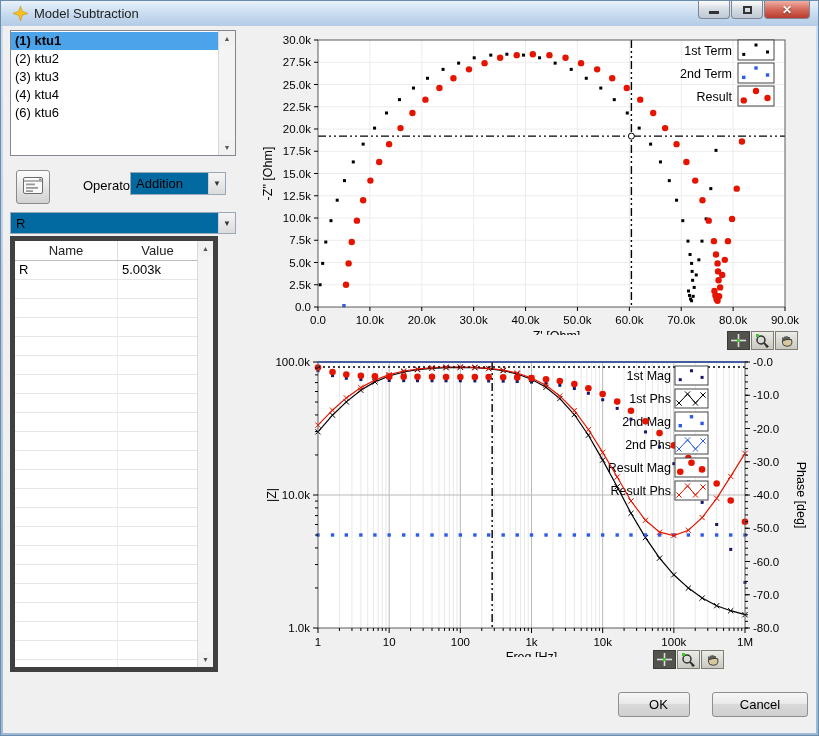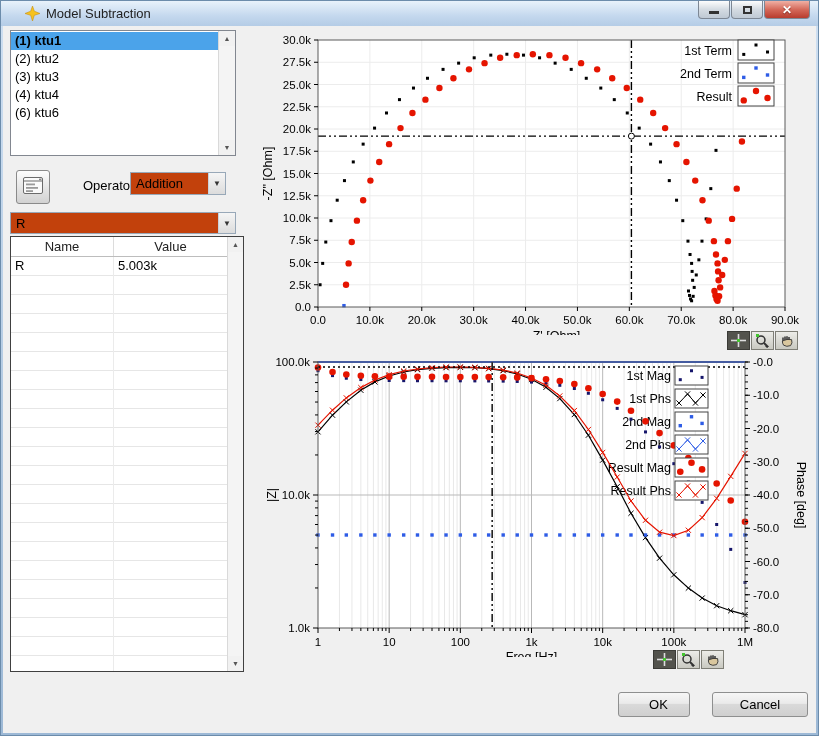--- a/index.html
+++ b/index.html
@@ -3,21 +3,21 @@
 <meta charset="utf-8">
 <style>
   html,body{margin:0;padding:0;background:#e9e9e9;}
   *{box-sizing:border-box;}
   .window{position:relative;width:819px;height:736px;
     background:linear-gradient(#cfe0f2,#9db9d6);
     font-family:"Liberation Sans",sans-serif;overflow:hidden;
     box-shadow:inset 0 0 0 1px #6c8cab;}
   .titlebar{position:absolute;left:1px;top:1px;right:1px;height:25px;
     background:linear-gradient(#e8f2fb,#c4d8ee 60%,#b4cce6);
-    display:flex;align-items:center;padding-left:24px;color:#222;font-size:13px;}
+    display:flex;align-items:center;padding-left:12px;color:#222;font-size:13px;}
   .title-icon{width:15px;height:15px;margin-right:6px;}
   .win-controls{position:absolute;right:8px;top:0;display:flex;}
   .wc{width:32px;height:18px;border:1px solid #7d8794;border-top:none;
     background:linear-gradient(#fdfdfd,#d4dbe2 50%,#bfc9d4);
     display:flex;align-items:center;justify-content:center;
     border-radius:0 0 4px 4px;margin-left:1px;padding:0;cursor:default;}
   .wc.close{width:46px;background:linear-gradient(#f0b0a4,#d4695a 50%,#b83c2e);}
   .glyph-min{width:10px;height:3px;background:#333;margin-top:6px;}
   .glyph-max{width:9px;height:8px;border:2px solid #333;}
   .glyph-x{color:#fff;font-weight:bold;font-size:12px;text-shadow:0 1px 1px #7e261c;}
@@ -29,29 +29,29 @@
   .lb-item{height:18px;line-height:18px;padding-left:4px;color:#000;}
   .lb-item.sel{background:#4ba3ea;font-weight:bold;}
   .vscroll{position:absolute;top:0;right:0;width:17px;bottom:0;background:#f4f4f4;border-left:1px solid #d9d9d9;}
   .vs-arrow{position:absolute;left:0;right:0;height:15px;display:flex;align-items:center;justify-content:center;
     font-size:7px;color:#555;background:#f1f1f1;}
   .vs-up{top:0;} .vs-down{bottom:0;}
 
   .icon-btn{position:absolute;left:13px;top:144px;width:34px;height:34px;border:1px solid #8a8a8a;border-radius:3px;
     background:linear-gradient(#fdfdfd,#e2e2e2 60%,#d2d2d2);padding:0;}
   .op-label{position:absolute;left:80px;top:152px;font-size:13px;color:#000;}
-  .combo{position:absolute;border:1px solid #98a8b8;background:#c2410c;font-size:13px;display:flex;align-items:center;}
+  .combo{position:absolute;border:1px solid #98a8b8;background:#0369a1;font-size:13px;display:flex;align-items:center;}
   .combo .val{flex:1;padding-left:5px;overflow:hidden;white-space:nowrap;}
   .combo .arrow{width:17px;align-self:stretch;border-left:1px solid #c9d2da;
     background:linear-gradient(#f5f5f5,#dcdcdc);display:flex;align-items:center;justify-content:center;
     font-size:8px;color:#333;}
   .combo.op{left:127px;top:146px;width:96px;height:23px;}
   .combo.elem{left:7px;top:186px;width:226px;height:22px;}
 
-  .param-table{position:absolute;left:7px;top:210px;width:234px;height:436px;border:1px solid #404040;background:#6d28d9;font-size:13px;}
+  .param-table{position:absolute;left:7px;top:210px;width:208px;height:436px;border:5px solid #404040;background:#6d28d9;font-size:13px;}
   .pt-head{position:absolute;left:0;top:0;right:16px;height:20px;display:flex;border-bottom:1px solid #bdbdbd;background:#fff;}
   .pt-head div{line-height:19px;text-align:center;color:#222;}
   .pt-c1{width:103px;border-right:1px solid #dcdcdc;}
   .pt-c2{flex:1;}
   .pt-body{position:absolute;left:0;top:20px;right:16px;bottom:0;
     background:
       linear-gradient(to right,transparent 102px,#ebebeb 102px,#ebebeb 103px,transparent 103px),
       repeating-linear-gradient(to bottom,#fff 0,#fff 18px,#e6e6e6 18px,#e6e6e6 19px);}
   .pt-row{display:flex;height:19px;line-height:18px;}
   .pt-row .pt-c1{padding-left:4px;text-align:left;border-right:none;}

